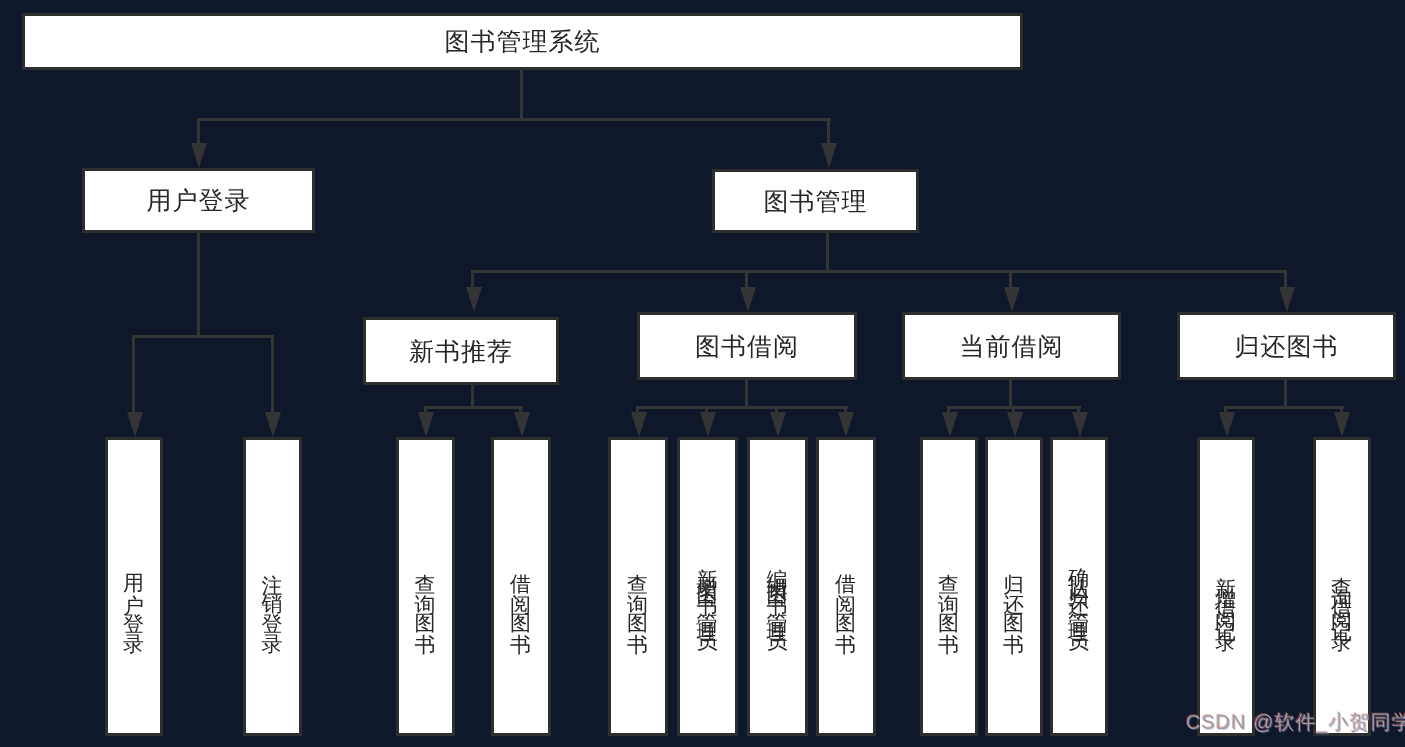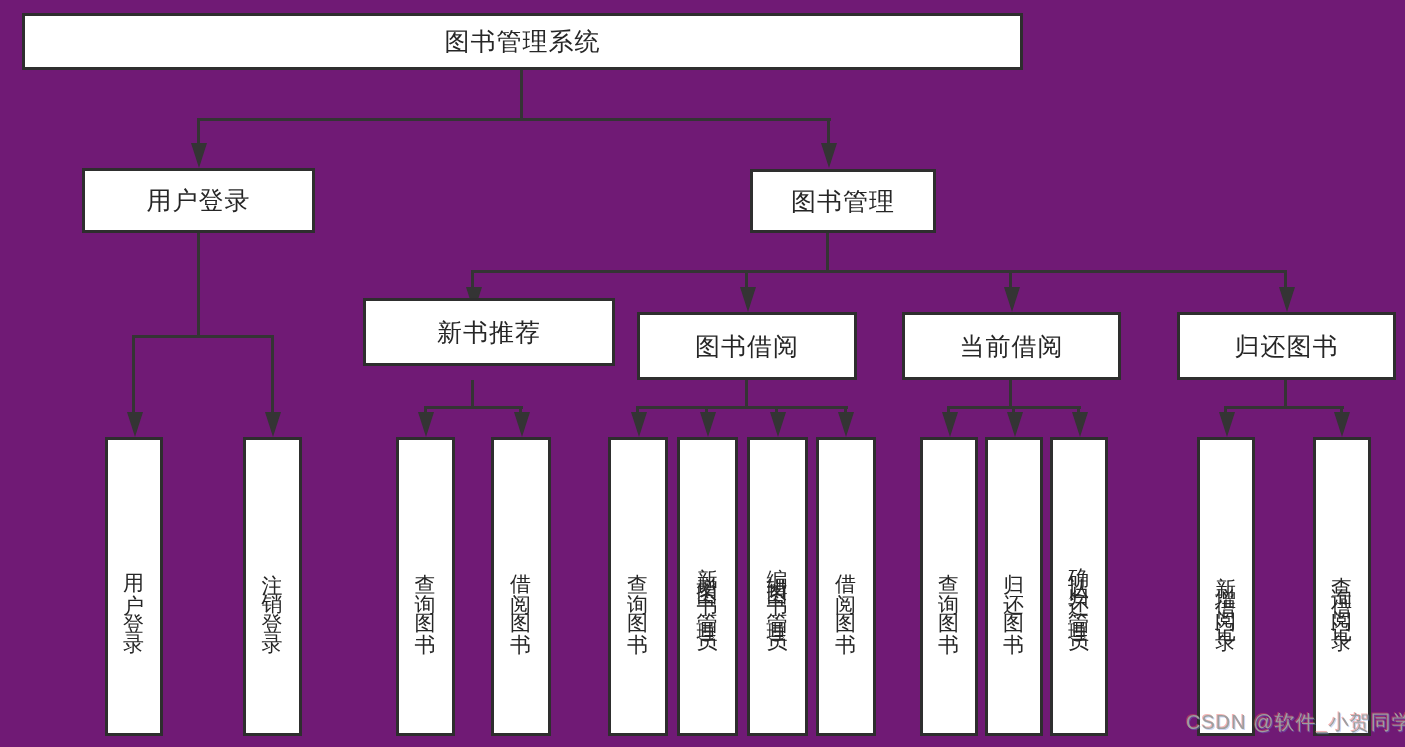--- a/index.html
+++ b/index.html
@@ -1,17 +1,17 @@
 <!DOCTYPE html>
 <html><head>
 <meta charset="utf-8">
 <style>
   html,body{margin:0;padding:0;background:#ffffff;}
   .canvas{
-    position:relative;width:1405px;height:747px;background:#701a75;overflow:hidden;
+    position:relative;width:1405px;height:747px;background:#0f172a;overflow:hidden;
     font-family:"Liberation Sans","DejaVu Sans",sans-serif;color:#262626;
   }
   
   .vl{position:absolute;width:3px;background:#343434;}
   .hl{position:absolute;height:3px;background:#343434;}
   .ah{position:absolute;width:0;height:0;
       border-left:8px solid transparent;border-right:8px solid transparent;
       border-top:25px solid #343434;}
   
   .node{
@@ -97,23 +97,23 @@
   <div class="hl" style="left:1224px;top:406px;width:120px"></div>
   <div class="vl" style="left:1224px;top:406px;height:10px"></div>
   <div class="ah" style="left:1219px;top:412px"></div>
   <div class="vl" style="left:1340px;top:406px;height:10px"></div>
   <div class="ah" style="left:1334px;top:412px"></div>
 
   <div class="node" style="left:22px;top:13px;width:1001px;height:57px">图书管理系统</div>
 
   <div class="node" style="left:82px;top:168px;width:233px;height:65px">用户登录</div>
 
-  <div class="node" style="left:750px;top:169px;width:186px;height:64px">图书管理</div>
+  <div class="node" style="left:712px;top:169px;width:207px;height:64px">图书管理</div>
 
-  <div class="node" style="left:363px;top:298px;width:252px;height:68px">新书推荐</div>
+  <div class="node" style="left:363px;top:317px;width:196px;height:68px">新书推荐</div>
 
   <div class="node" style="left:902px;top:312px;width:219px;height:68px">当前借阅</div>
 
   <div class="node" style="left:637px;top:312px;width:220px;height:68px">图书借阅</div>
 
   <div class="node" style="left:1177px;top:312px;width:219px;height:68px">归还图书</div>
 
   <div class="leaf" style="left:105px;top:437px;width:58px;height:299px">
     <span class="vt ls4">用户登录</span>
   </div>

